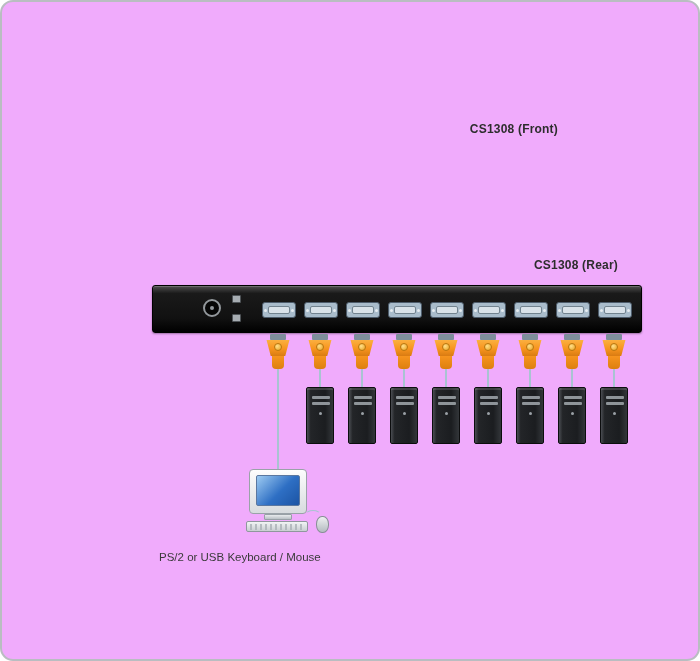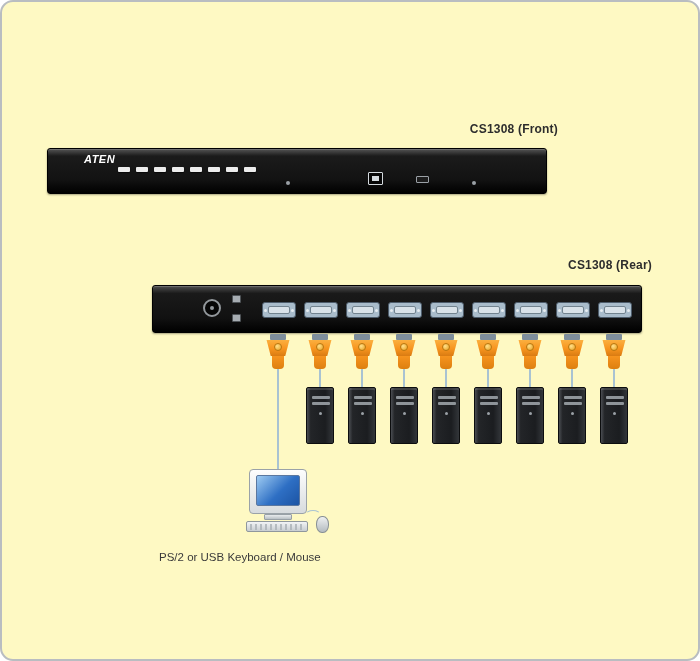--- a/index.html
+++ b/index.html
@@ -1,24 +1,24 @@
 <!DOCTYPE html>
 <html style="--connector-orange: #f7941e; --cable-blue: #a9c3d2; --vga-port-blue: #a9bccb; --screen-blue: #2e6fc4; --border-gray: #b9bdc1;"><head>
 <meta charset="utf-8">
 <style>
   * { margin:0; padding:0; box-sizing:border-box; }
   html,body { background:#ffffff; }
   body { font-family:"Liberation Sans", sans-serif; width:700px; height:661px; }
 
-  .canvas { position:relative; width:700px; height:661px; background:#fef9c3;
+  .canvas { position:relative; width:700px; height:661px; background:#f0abfc;
     border:2px solid var(--border-gray,#b9bdc1); border-radius:13px; overflow:hidden; }
 
   .device-label { position:absolute; font-size:12px; font-weight:bold; color:#2d2d2d; letter-spacing:.2px; }
   .front-label { left:438px; top:120px; width:118px; text-align:right; }
-  .rear-label  { left:532px; top:256px; width:118px; text-align:right; }
+  .rear-label  { left:532px; top:256px; width:118px; text-align:left; }
 
   
   .front-device { position:absolute; left:45px; top:146px; width:500px; height:46px;
     background:linear-gradient(180deg,#555 0%,#1b1b1b 16%,#121212 70%,#000 100%);
     border:1px solid #000; border-radius:3px;
     box-shadow: inset 0 1px 0 rgba(255,255,255,.18), 0 1px 2px rgba(0,0,0,.35); }
   .aten-logo { position:absolute; left:36px; top:4px; display:flex; align-items:center;
     color:#fff; font-size:11px; font-weight:bold; font-style:italic; letter-spacing:.5px; }
   .front-buttons { position:absolute; left:70px; top:18px; display:flex; gap:6px; }
   .front-btn { width:12px; height:5px; background:#ececec; border-radius:1px; box-shadow:0 1px 1px rgba(0,0,0,.6); }
@@ -92,39 +92,20 @@
   .console-caption { position:absolute; left:157px; top:549px; width:240px; text-align:left;
     font-size:11.5px; color:#3a3a3a; }
 </style>
 </head>
 <body>
 
 <div class="canvas">
 
   <div class="device-label front-label">CS1308 (Front)</div>
 
-  <div class="front-device">
-    <div class="aten-logo">
-      <span>ATEN</span>
-    </div>
-    <div class="front-buttons" id="front-buttons">
-        <div class="front-btn"></div>
-        <div class="front-btn"></div>
-        <div class="front-btn"></div>
-        <div class="front-btn"></div>
-        <div class="front-btn"></div>
-        <div class="front-btn"></div>
-        <div class="front-btn"></div>
-        <div class="front-btn"></div>
-      </div>
-    <span class="front-led led-1"></span>
-    <span class="front-port-square"></span>
-    <span class="front-port-mini"></span>
-    <span class="front-led led-2"></span>
-  </div>
 
   <div class="device-label rear-label">CS1308 (Rear)</div>
 
   <div class="rear-device">
     <span class="power-socket"></span>
     <span class="rear-btn b1"></span>
     <span class="rear-btn b2"></span>
     <div id="vga-ports">
         <div class="vga-port" style="left: 109px;">
           <div class="vga-inner"></div>

